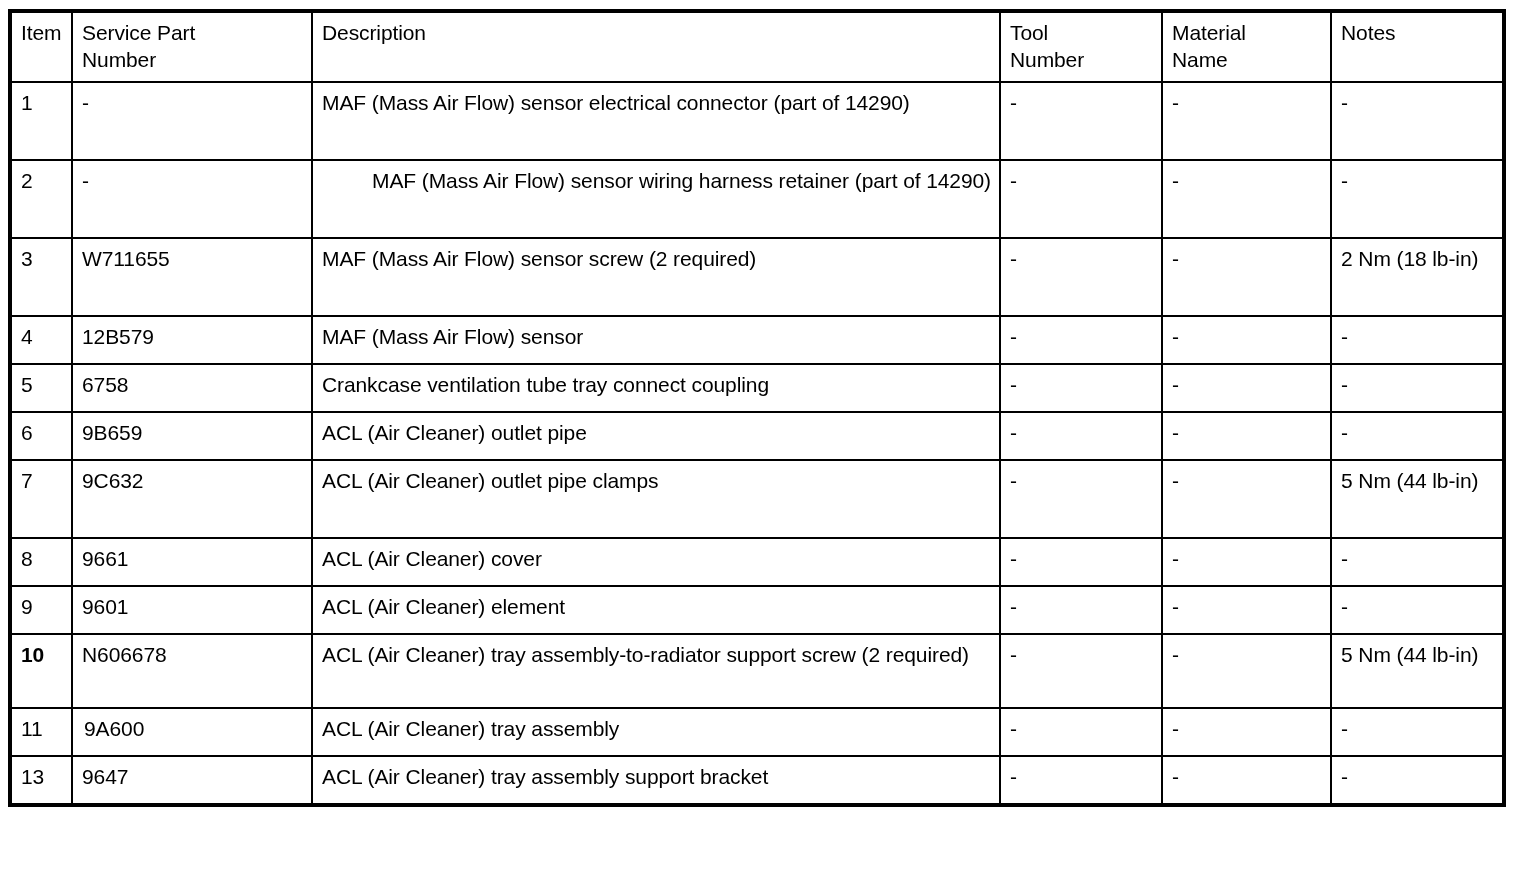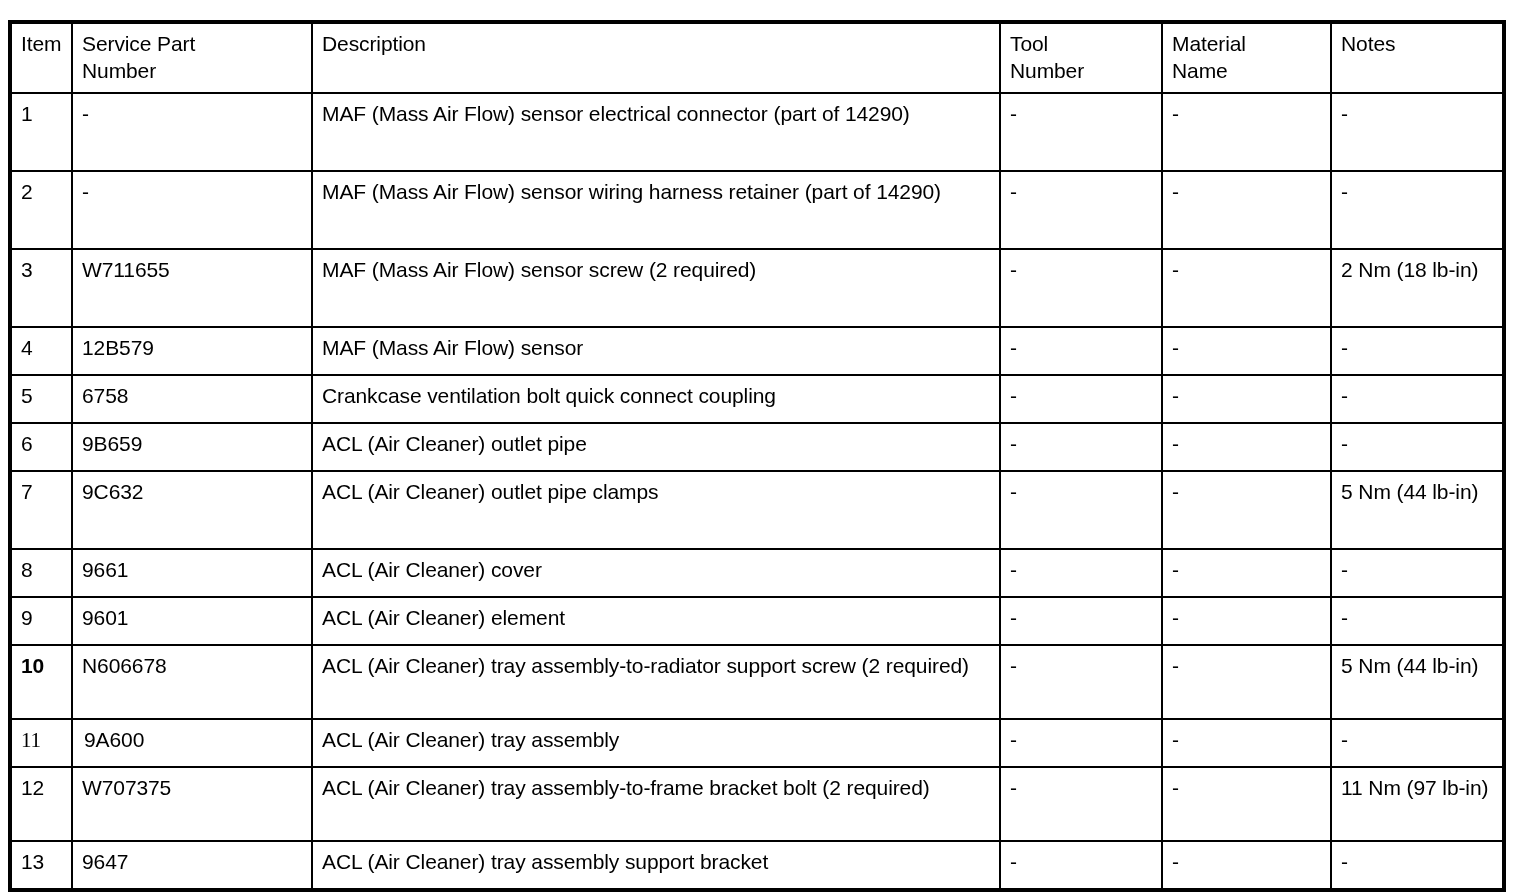--- a/index.html
+++ b/index.html
@@ -11,21 +11,21 @@
     width: 1520px;
     height: 894px;
     font-family: "Liberation Sans", sans-serif;
     color: #000000;
     overflow: hidden;
   }
 
   .table-wrap {
     position: absolute;
     left: 8px;
-    top: 20px;
+    top: 9px;
     width: 1498px;
     box-sizing: border-box;
     border-radius: 28px;
   }
 
   table.parts-table {
     border-collapse: collapse;
     table-layout: fixed;
     width: 1498px;
     border: 4px solid #000;
@@ -102,21 +102,21 @@
           <td class="cell-item" style="height: 62px;">1</td>
           <td style="height: 62px;">-</td>
           <td style="height: 62px;">MAF (Mass Air Flow) sensor electrical connector (part of 14290)</td>
           <td style="height: 62px;">-</td>
           <td style="height: 62px;">-</td>
           <td style="height: 62px;">-</td>
         </tr>
         <tr>
           <td class="cell-item" style="height: 62px;">2</td>
           <td style="height: 62px;">-</td>
-          <td style="height: 62px;">MAF (Mass Air Flow) sensor wiring harness retainer (part of 14290)</td>
+          <td style="height: 62px; text-align: right;">MAF (Mass Air Flow) sensor wiring harness retainer (part of 14290)</td>
           <td style="height: 62px;">-</td>
           <td style="height: 62px;">-</td>
           <td style="height: 62px;">-</td>
         </tr>
         <tr>
           <td class="cell-item" style="height: 62px;">3</td>
           <td style="height: 62px;">W711655</td>
           <td style="height: 62px;">MAF (Mass Air Flow) sensor screw (2 required)</td>
           <td style="height: 62px;">-</td>
           <td style="height: 62px;">-</td>
@@ -126,21 +126,21 @@
           <td class="cell-item" style="height: 32px;">4</td>
           <td style="height: 32px;">12B579</td>
           <td style="height: 32px;">MAF (Mass Air Flow) sensor</td>
           <td style="height: 32px;">-</td>
           <td style="height: 32px;">-</td>
           <td style="height: 32px;">-</td>
         </tr>
         <tr>
           <td class="cell-item" style="height: 32px;">5</td>
           <td style="height: 32px;">6758</td>
-          <td style="height: 32px;">Crankcase ventilation bolt quick connect coupling</td>
+          <td style="height: 32px;">Crankcase ventilation tube tray connect coupling</td>
           <td style="height: 32px;">-</td>
           <td style="height: 32px;">-</td>
           <td style="height: 32px;">-</td>
         </tr>
         <tr>
           <td class="cell-item" style="height: 32px;">6</td>
           <td style="height: 32px;">9B659</td>
           <td style="height: 32px;">ACL (Air Cleaner) outlet pipe</td>
           <td style="height: 32px;">-</td>
           <td style="height: 32px;">-</td>
@@ -172,34 +172,26 @@
         </tr>
         <tr>
           <td class="cell-item" style="height: 58px; font-weight: bold;">10</td>
           <td style="height: 58px;">N606678</td>
           <td style="height: 58px;">ACL (Air Cleaner) tray assembly-to-radiator support screw (2 required)</td>
           <td style="height: 58px;">-</td>
           <td style="height: 58px;">-</td>
           <td style="height: 58px;">5 Nm (44 lb-in)</td>
         </tr>
         <tr>
-          <td class="cell-item" style="height: 32px; font-family: Liberation Serif, serif;">11</td>
+          <td class="cell-item" style="height: 32px;">11</td>
           <td style="height: 32px; padding-left: 11px;">9A600</td>
           <td style="height: 32px;">ACL (Air Cleaner) tray assembly</td>
           <td style="height: 32px;">-</td>
           <td style="height: 32px;">-</td>
           <td style="height: 32px;">-</td>
-        </tr>
-        <tr>
-          <td class="cell-item" style="height: 58px;">12</td>
-          <td style="height: 58px;">W707375</td>
-          <td style="height: 58px;">ACL (Air Cleaner) tray assembly-to-frame bracket bolt (2 required)</td>
-          <td style="height: 58px;">-</td>
-          <td style="height: 58px;">-</td>
-          <td style="height: 58px;">11 Nm (97 lb-in)</td>
         </tr>
         <tr>
           <td class="cell-item" style="height: 32px;">13</td>
           <td style="height: 32px;">9647</td>
           <td style="height: 32px;">ACL (Air Cleaner) tray assembly support bracket</td>
           <td style="height: 32px;">-</td>
           <td style="height: 32px;">-</td>
           <td style="height: 32px;">-</td>
         </tr>
       </tbody>

